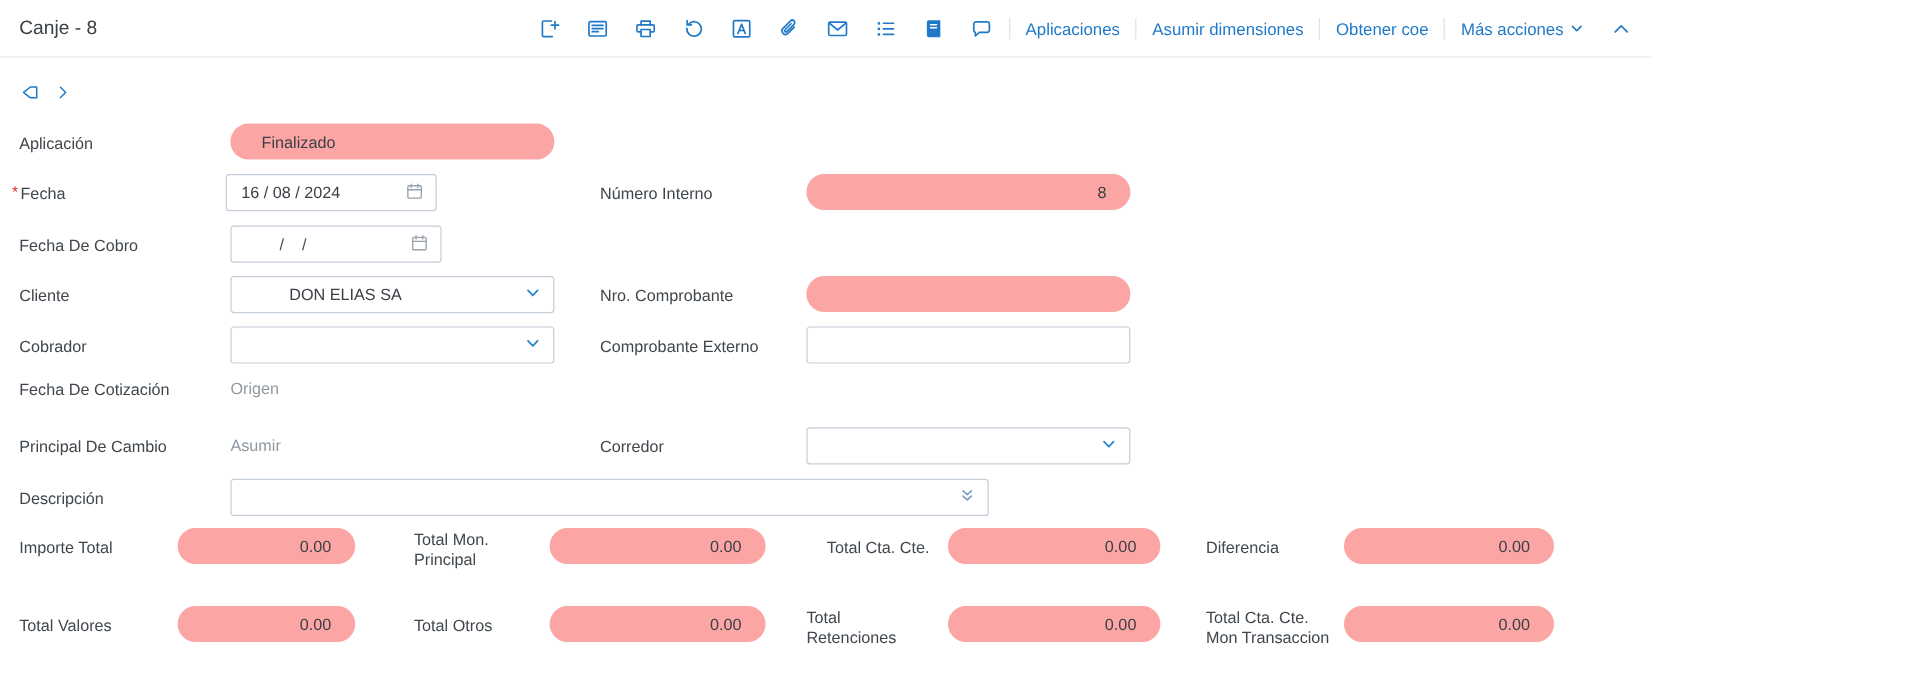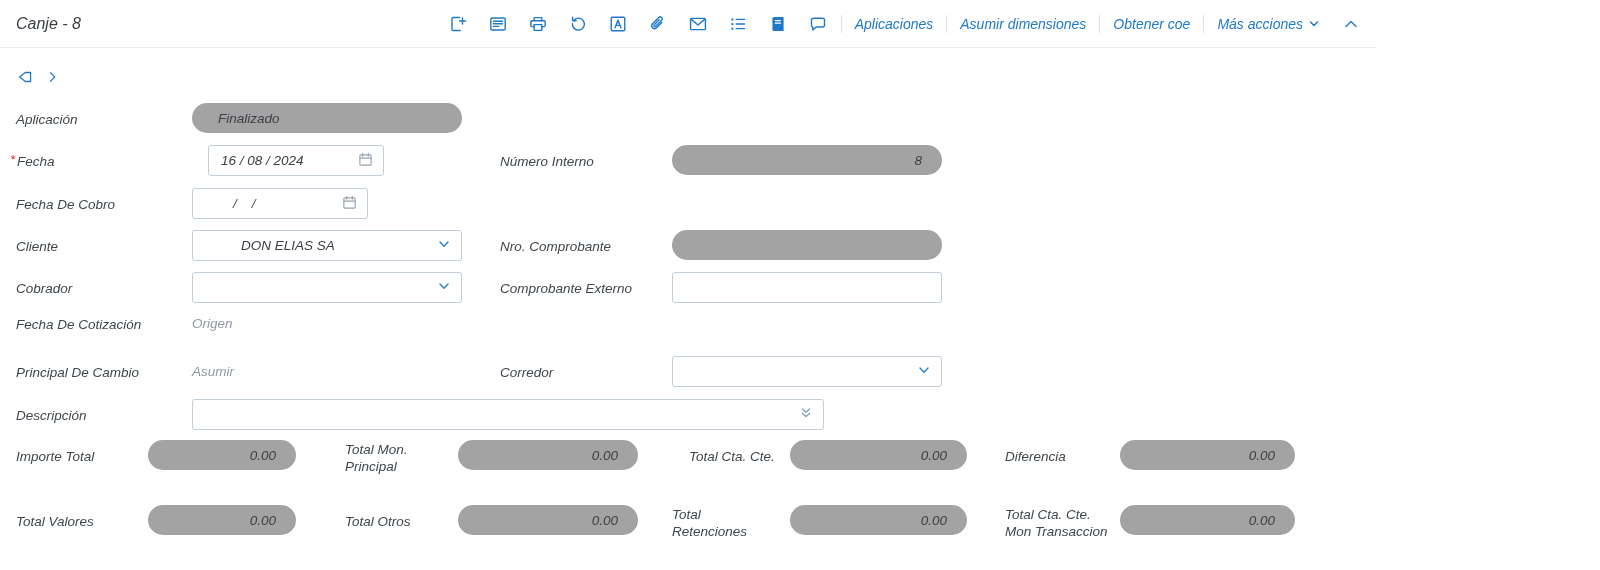--- a/index.html
+++ b/index.html
@@ -1,38 +1,38 @@
 <!DOCTYPE html>
 <html><head>
 <meta charset="utf-8">
 <style>
   * { box-sizing: border-box; margin: 0; padding: 0; }
   html, body { background: #fff; }
   body { font-family: "Liberation Sans", sans-serif; }
-  .page { position: relative; width: 1376px; height: 570px; background: #fff; overflow: hidden; color: #3f464c; font-size: 13.5px; font-style: italic; }
+  .page { position: relative; width: 1376px; height: 570px; background: #fff; overflow: hidden; color: #3f464c; font-size: 13.5px; }
 
   
   .header { position: absolute; top: 0; left: 0; right: 0; height: 48px; border-bottom: 1px solid #e7eaee; display: flex; align-items: center; padding: 0 16px; background: #fff; }
   .title { font-size: 16px; color: #3a4046; }
   .toolbar { display: flex; align-items: center; gap: 20px; margin-left: auto; }
   .ticon { width: 20px; height: 20px; display: block; cursor: pointer; }
   .actions { display: flex; align-items: center; }
   .action-sep { width: 1px; height: 18px; background: #dde2e7; margin: 0 13px; }
   .action-link { color: #2079c8; font-size: 14px; white-space: nowrap; cursor: pointer; display: flex; align-items: center; gap: 5px; }
   .collapse-btn { margin-left: 22px; cursor: pointer; display: flex; align-items: center; }
 
   
   .navrow { position: absolute; top: 68px; left: 16px; display: flex; align-items: center; gap: 10px; }
   .navrow svg { cursor: pointer; }
 
   
   .lbl { position: absolute; font-size: 13.5px; color: #3f464c; line-height: 17px; }
   .req { color: #e02b20; margin-right: 2px; position: relative; top: -2px; font-size: 13px; }
   .muted-val { position: absolute; font-size: 13.5px; color: #9099a1; }
-  .pill { position: absolute; height: 30px; background: #a3a3a3; border-radius: 16px; display: flex; align-items: center; font-size: 13.5px; color: #3b4046; padding: 0 20px 0 26px; }
+  .pill { position: absolute; height: 30px; background: #fca5a5; border-radius: 16px; display: flex; align-items: center; font-size: 13.5px; color: #3b4046; padding: 0 20px 0 26px; }
   .pill.num { justify-content: flex-end; }
   .inputbox { position: absolute; height: 31px; border: 1px solid #c3ced9; border-radius: 3px; background: #fff; display: flex; align-items: center; padding: 0 10px 0 12px; font-size: 13.5px; color: #3b4046; cursor: text; }
   .inputbox .grow { margin-left: auto; }
   .pre { white-space: pre; }
   .date-empty { color: #4a5056; padding-left: 28px; }
   .selectbox { cursor: pointer; }
   .cal-icon, .chev-icon { flex: 0 0 auto; }
 </style>
 </head>
 <body>
@@ -124,21 +124,21 @@
   </div>
 
   <div class="lbl" style="left:16px; top:111px;">Aplicación</div>
   <div class="pill" style="left:192px; top:103px; width:270px;">
     <span>Finalizado</span>
   </div>
 
   <div class="lbl" style="left:10px; top:153px;">
     <span class="req">*</span><span>Fecha</span>
   </div>
-  <div class="inputbox" style="left:208px; top:145px; width:176px;gap:36px;">
+  <div class="inputbox" style="left:188px; top:145px; width:176px;gap:36px;">
     <span class="pre">16 / 08 / 2024</span>
     <span class="grow cal-icon">
       <svg width="15" height="15" viewBox="0 0 16 16" fill="none" stroke="#98a2ac" stroke-width="1.2" stroke-linecap="round">
           <rect x="2" y="3" width="12" height="11" rx="1"></rect>
           <path d="M2 6.5 h12 M5 1.5 v3 M11 1.5 v3"></path>
         </svg>
     </span>
   </div>
   <div class="lbl" style="left:500px; top:153px;">Número Interno</div>
   <div class="pill num" style="left:672px; top:145px; width:270px;">

